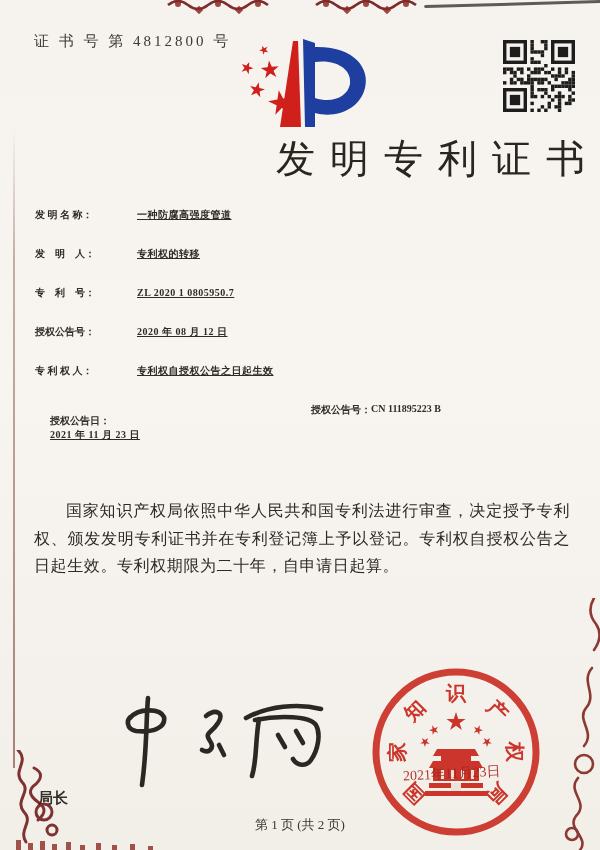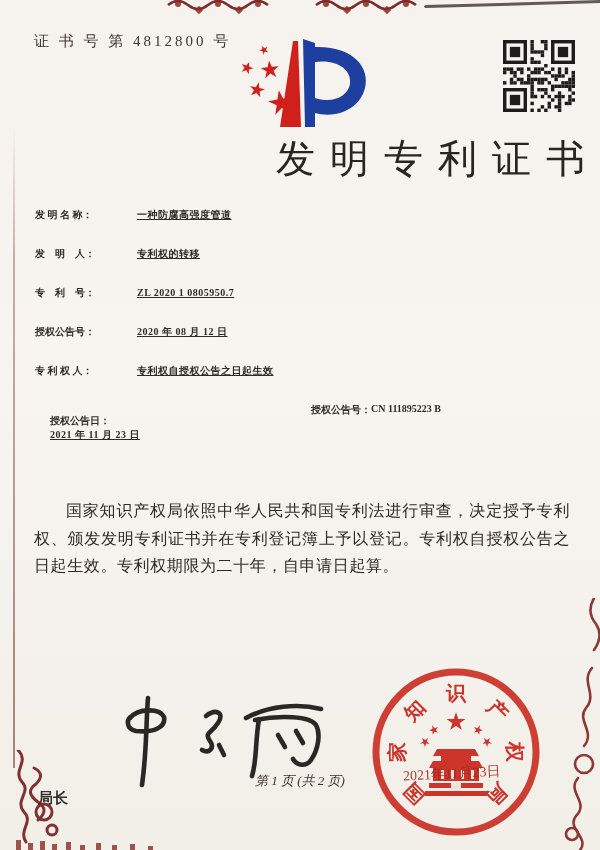--- a/index.html
+++ b/index.html
@@ -27,21 +27,21 @@
   
   .body-text{left:34px;top:497px;width:536px;font-size:16px;line-height:1.72;
              color:#2e2a25;text-align:justify;letter-spacing:.6px;}
   .body-text p{margin:0 0 6px 0;text-indent:2em;}
   
   .signer{left:38px;top:712px;font-size:15px;font-weight:600;line-height:2.3;color:#34302b;white-space:pre;}
   .signature{left:118px;top:688px;opacity:.92;}
   
   .seal{left:366px;top:662px;mix-blend-mode:multiply;opacity:.93;}
   
-  .footer{left:0;top:772px;width:100%;text-align:center;font-size:13px;color:#3a3530;white-space:pre;font-style:italic;}
+  .footer{left:0;top:816px;width:100%;text-align:center;font-size:13px;color:#3a3530;white-space:pre;}
   
   .edge-line{left:13px;top:128px;width:2px;height:640px;
              background:linear-gradient(180deg,rgba(160,140,128,0),rgba(150,120,108,.55) 20%,rgba(120,60,50,.6) 95%);}
   .bl-ornament{left:0;top:750px;}
   .br-ornament{left:550px;top:598px;}
 </style>
 </head>
 <body>
 
 <div class="page">

